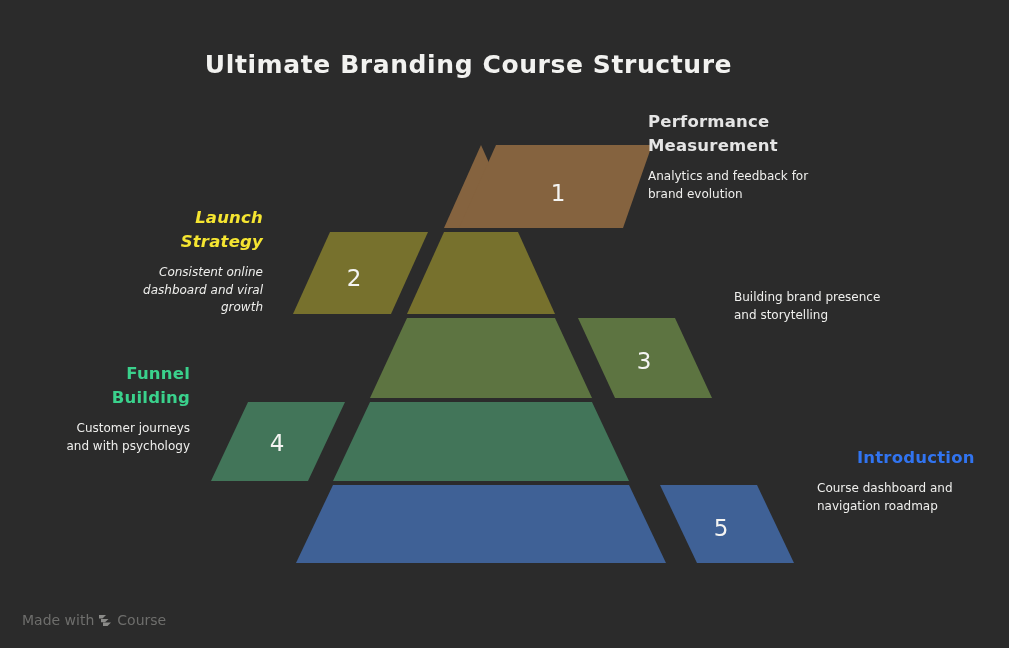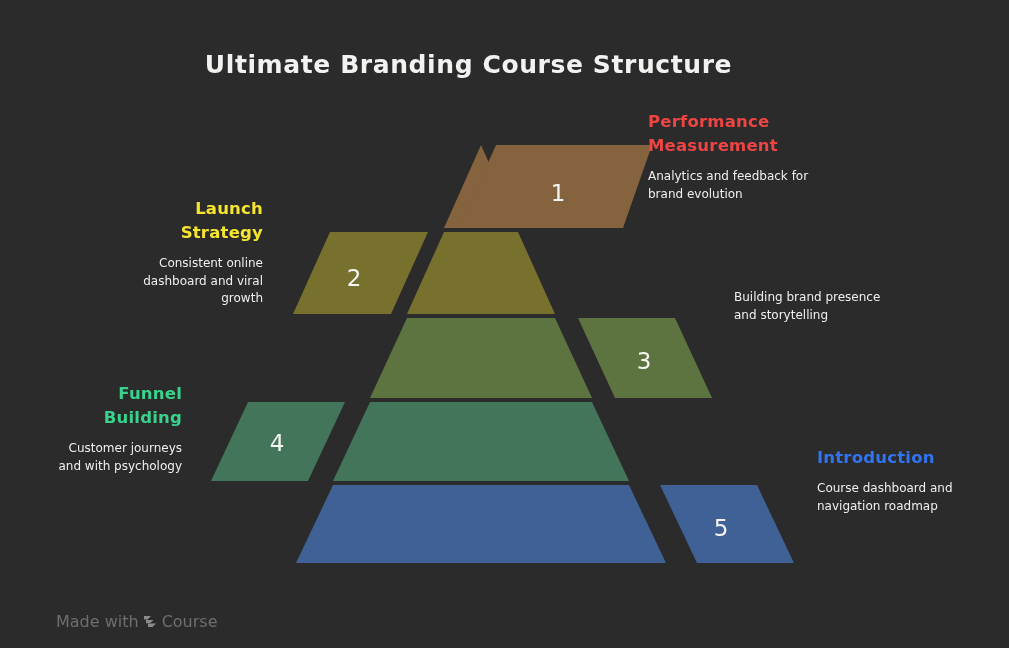--- a/index.html
+++ b/index.html
@@ -58,36 +58,35 @@
   .callout-desc {
     font-size: 12px;
     color: #efefed;
     line-height: 1.48;
     margin-top: 10px;
   }
   .align-right { text-align: right; }
   .align-left  { text-align: left; }
 
   #callout-1 { left: 648px; top: 110px;  width: 175px; }
-  #callout-2 { left: 115px; top: 197px;  width: 148px; }
+  #callout-2 { left: 115px; top: 206px;  width: 148px; font-style: italic; }
   #callout-3 { left: 734px; top: 279px;  width: 170px; }
-  #callout-4 { left: 44px;  top: 362px;  width: 138px; margin-top: 20px; }
+  #callout-4 { left: 52px;  top: 362px;  width: 138px; }
   #callout-5 { left: 817px; top: 446px;  width: 160px; }
 
   #watermark {
     position: absolute;
     left: 22px;
     top: 612px;
     display: flex;
     align-items: center;
     gap: 5px;
     color: #6e6e6c;
     font-family: "DejaVu Sans", sans-serif;
-    font-size: 16px;
-    margin-left: 34px;
+    font-size: 14px;
   }
   #watermark svg { display: block; }
 </style>
 </head>
 <body>
 
 <div id="canvas">
 
   <div id="title">Ultimate Branding Course Structure</div>
 
@@ -118,40 +117,40 @@
     </g>
 
     <g>
       <polygon points="333,485 629,485 666,563 296,563" fill="#3f6196"></polygon>
       <polygon points="660,485 757,485 794,563 697,563" fill="#3f6196"></polygon>
       <text class="layer-num" x="721" y="529">5</text>
     </g>
   </svg>
 
   <div class="callout align-left" id="callout-1">
-    <div class="callout-title" style="color: #ef4444;">Performance Measurement</div>
+    <div class="callout-title" style="color: #e5e5e5;">Performance Measurement</div>
     <div class="callout-desc">Analytics and feedback for brand evolution</div>
   </div>
 
   <div class="callout align-right" id="callout-2">
     <div class="callout-title" style="color: rgb(245, 229, 49);">Launch Strategy</div>
     <div class="callout-desc">Consistent online dashboard and viral growth</div>
   </div>
 
   <div class="callout align-left" id="callout-3">
     <div class="callout-desc">Building brand presence and storytelling</div>
   </div>
 
   <div class="callout align-right" id="callout-4">
     <div class="callout-title" style="color: rgb(58, 209, 140);">Funnel Building</div>
     <div class="callout-desc">Customer journeys and with psychology</div>
   </div>
 
   <div class="callout align-left" id="callout-5">
-    <div class="callout-title" style="color: rgb(49, 116, 240);">Introduction</div>
+    <div class="callout-title" style="color: rgb(49, 116, 240); margin-left: 40px;">Introduction</div>
     <div class="callout-desc">Course dashboard and navigation roadmap</div>
   </div>
 
   <div id="watermark">
     <span>Made with</span>
     <span>
       <svg width="13" height="11" viewBox="0 0 13 11">
         <polygon points="0,0 7,0 3.5,3.6 0,3.6" fill="#8b8b89"></polygon>
         <polygon points="2,3.9 9.5,3.9 6,7.3 2,7.3" fill="#8b8b89"></polygon>
         <polygon points="4,7.6 12,7.6 8.5,11 4,11" fill="#8b8b89"></polygon>

